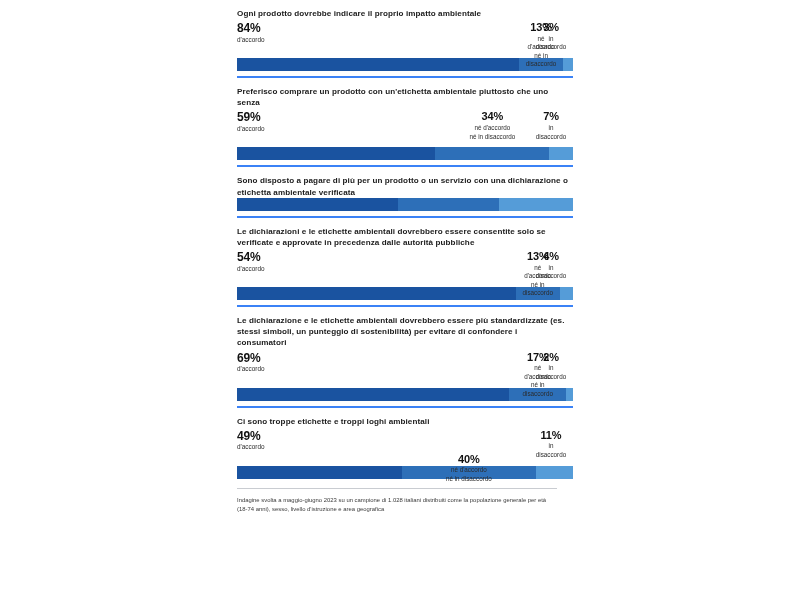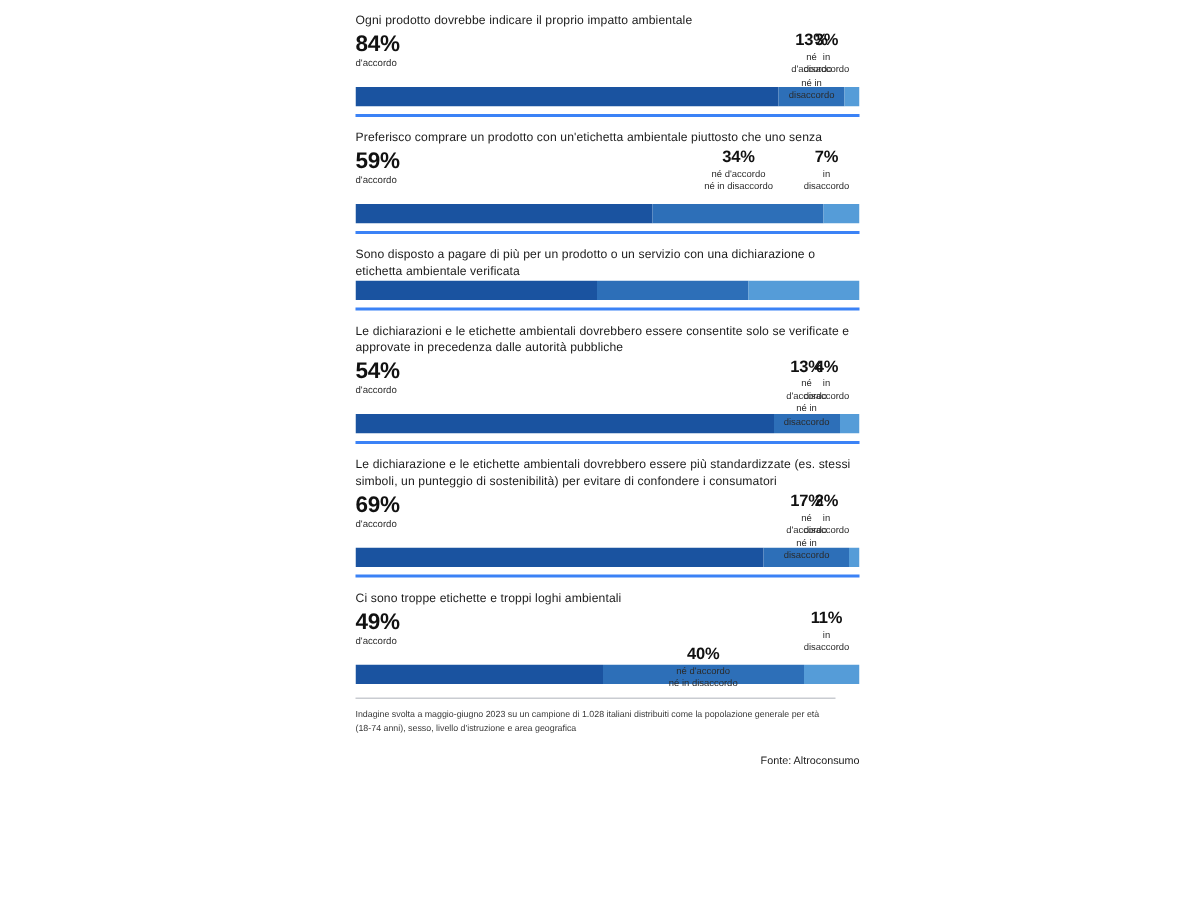--- a/index.html
+++ b/index.html
@@ -28,21 +28,21 @@
     padding-top: 8px;
   }
   .block + .block {
     border-top: 2px solid #3b82f6;
     margin-top: 5px;
     padding-top: 8px;
   }
 
   .question {
     font-size: 8.1px;
-    font-weight: normal;
+    font-weight: bold;
     line-height: 1.38;
     color: #1b1b1b;
     letter-spacing: 0.01em;
     margin: 0 2px 0 0;
     max-width: 332px;
   }
 
   .labels {
     position: relative;
     height: 36px;
@@ -67,21 +67,21 @@
     color: #2b2b2b;
     display: block;
     margin-top: 1px;
     white-space: pre-line;
   }
 
   .lab.agree {
     left: 0;
     text-align: left;
   }
-  .lab.agree .pct { font-size: 15px; }
+  .lab.agree .pct { font-size: 12px; }
 
   .lab.neutral {
     text-align: center;
     transform: translateX(-50%);
   }
   .lab.neutral .pct { font-size: 11px; }
   .lab.neutral .desc { font-size: 6.3px; }
 
   .lab.disagree {
     text-align: center;
@@ -241,14 +241,13 @@
 disaccordo</span>
         </div>
       </div>
       <div class="bar">
         <div class="seg" style="width: 164.64px; background: rgb(26, 83, 160);"></div>
         <div class="seg" style="width: 134.4px; background: rgb(45, 111, 184);"></div>
         <div class="seg" style="width: 36.96px; background: rgb(85, 156, 216);"></div>
       </div>
     </div>
     <div class="footnote">Indagine svolta a maggio-giugno 2023 su un campione di 1.028 italiani distribuiti come la popolazione generale per età (18-74 anni), sesso, livello d'istruzione e area geografica</div>
-    <div class="source">Fonte: Altroconsumo</div>
   </div>
 
 </body></html>

